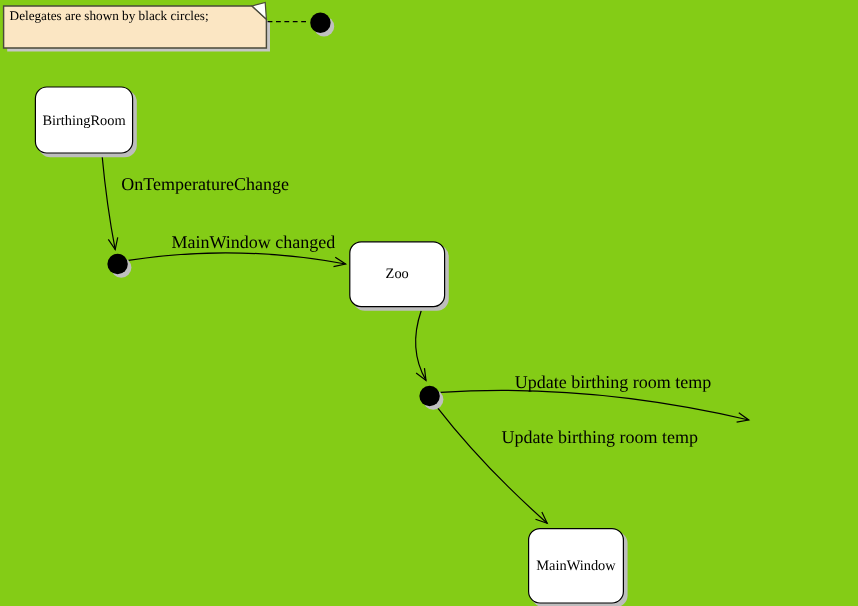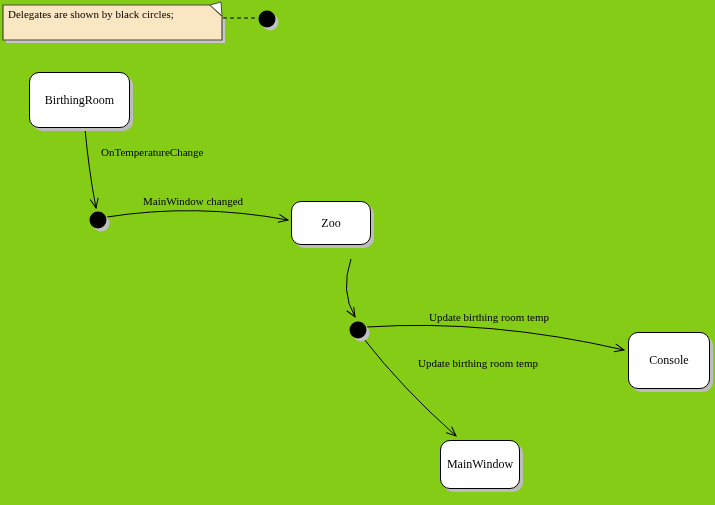--- a/index.html
+++ b/index.html
@@ -8,26 +8,26 @@
     font-family:Liberation Serif, serif; overflow:hidden;
   }
   svg.layer { position:absolute; left:0; top:0; }
   .node {
     position:absolute; box-sizing:border-box;
     background:#ffffff; border:1px solid #000000; border-radius:10px;
     box-shadow:3px 3px 0 #bdbdbd;
     display:flex; align-items:center; justify-content:center;
     font-size:12px; color:#000000; cursor:default;
   }
-  #node-birthing-room { left:29px;  top:72px;  width:101px; height:56px; }
-  #node-zoo           { left:291px; top:201px; width:80px;  height:44px; }
+  #node-birthing-room { left:29px;  top:72px;  width:82px; height:56px; }
+  #node-zoo           { left:291px; top:201px; width:80px;  height:55px; }
   #node-console       { left:628px; top:332px; width:82px;  height:57px; }
-  #node-main-window   { left:440px; top:440px; width:80px;  height:49px; }
+  #node-main-window   { left:440px; top:440px; width:80px;  height:63px; }
   .edge-label {
-    position:absolute; font-size:11px; color:#000000; white-space:nowrap;
+    position:absolute; font-size:15px; color:#000000; white-space:nowrap;
   }
   #lbl-on-temperature-change   { left:101px; top:146px; }
   #lbl-temperature-changed     { left:143px; top:195px; }
   #lbl-on-birthing-room-change { left:357px; top:263px; }
   #lbl-update-console          { left:429px; top:311px; }
   #lbl-update-main-window      { left:418px; top:357px; }
   .note-text {
     position:absolute; left:8px; top:7px;
     font-size:11px; line-height:15px; color:#000000;
   }
@@ -69,23 +69,20 @@
   <div class="note-text">
     <div>Delegates are shown by black circles;</div>
   </div>
 
   <div class="node" id="node-birthing-room">
     <span>BirthingRoom</span>
   </div>
   <div class="node" id="node-zoo">
     <span>Zoo</span>
   </div>
-  <div class="node" id="node-console">
-    <span>Console</span>
-  </div>
   <div class="node" id="node-main-window">
     <span>MainWindow</span>
   </div>
 
   <div class="edge-label" id="lbl-on-temperature-change">OnTemperatureChange</div>
   <div class="edge-label" id="lbl-temperature-changed">MainWindow changed</div>
   <div class="edge-label" id="lbl-update-console">Update birthing room temp</div>
   <div class="edge-label" id="lbl-update-main-window">Update birthing room temp</div>
 
 </div>

